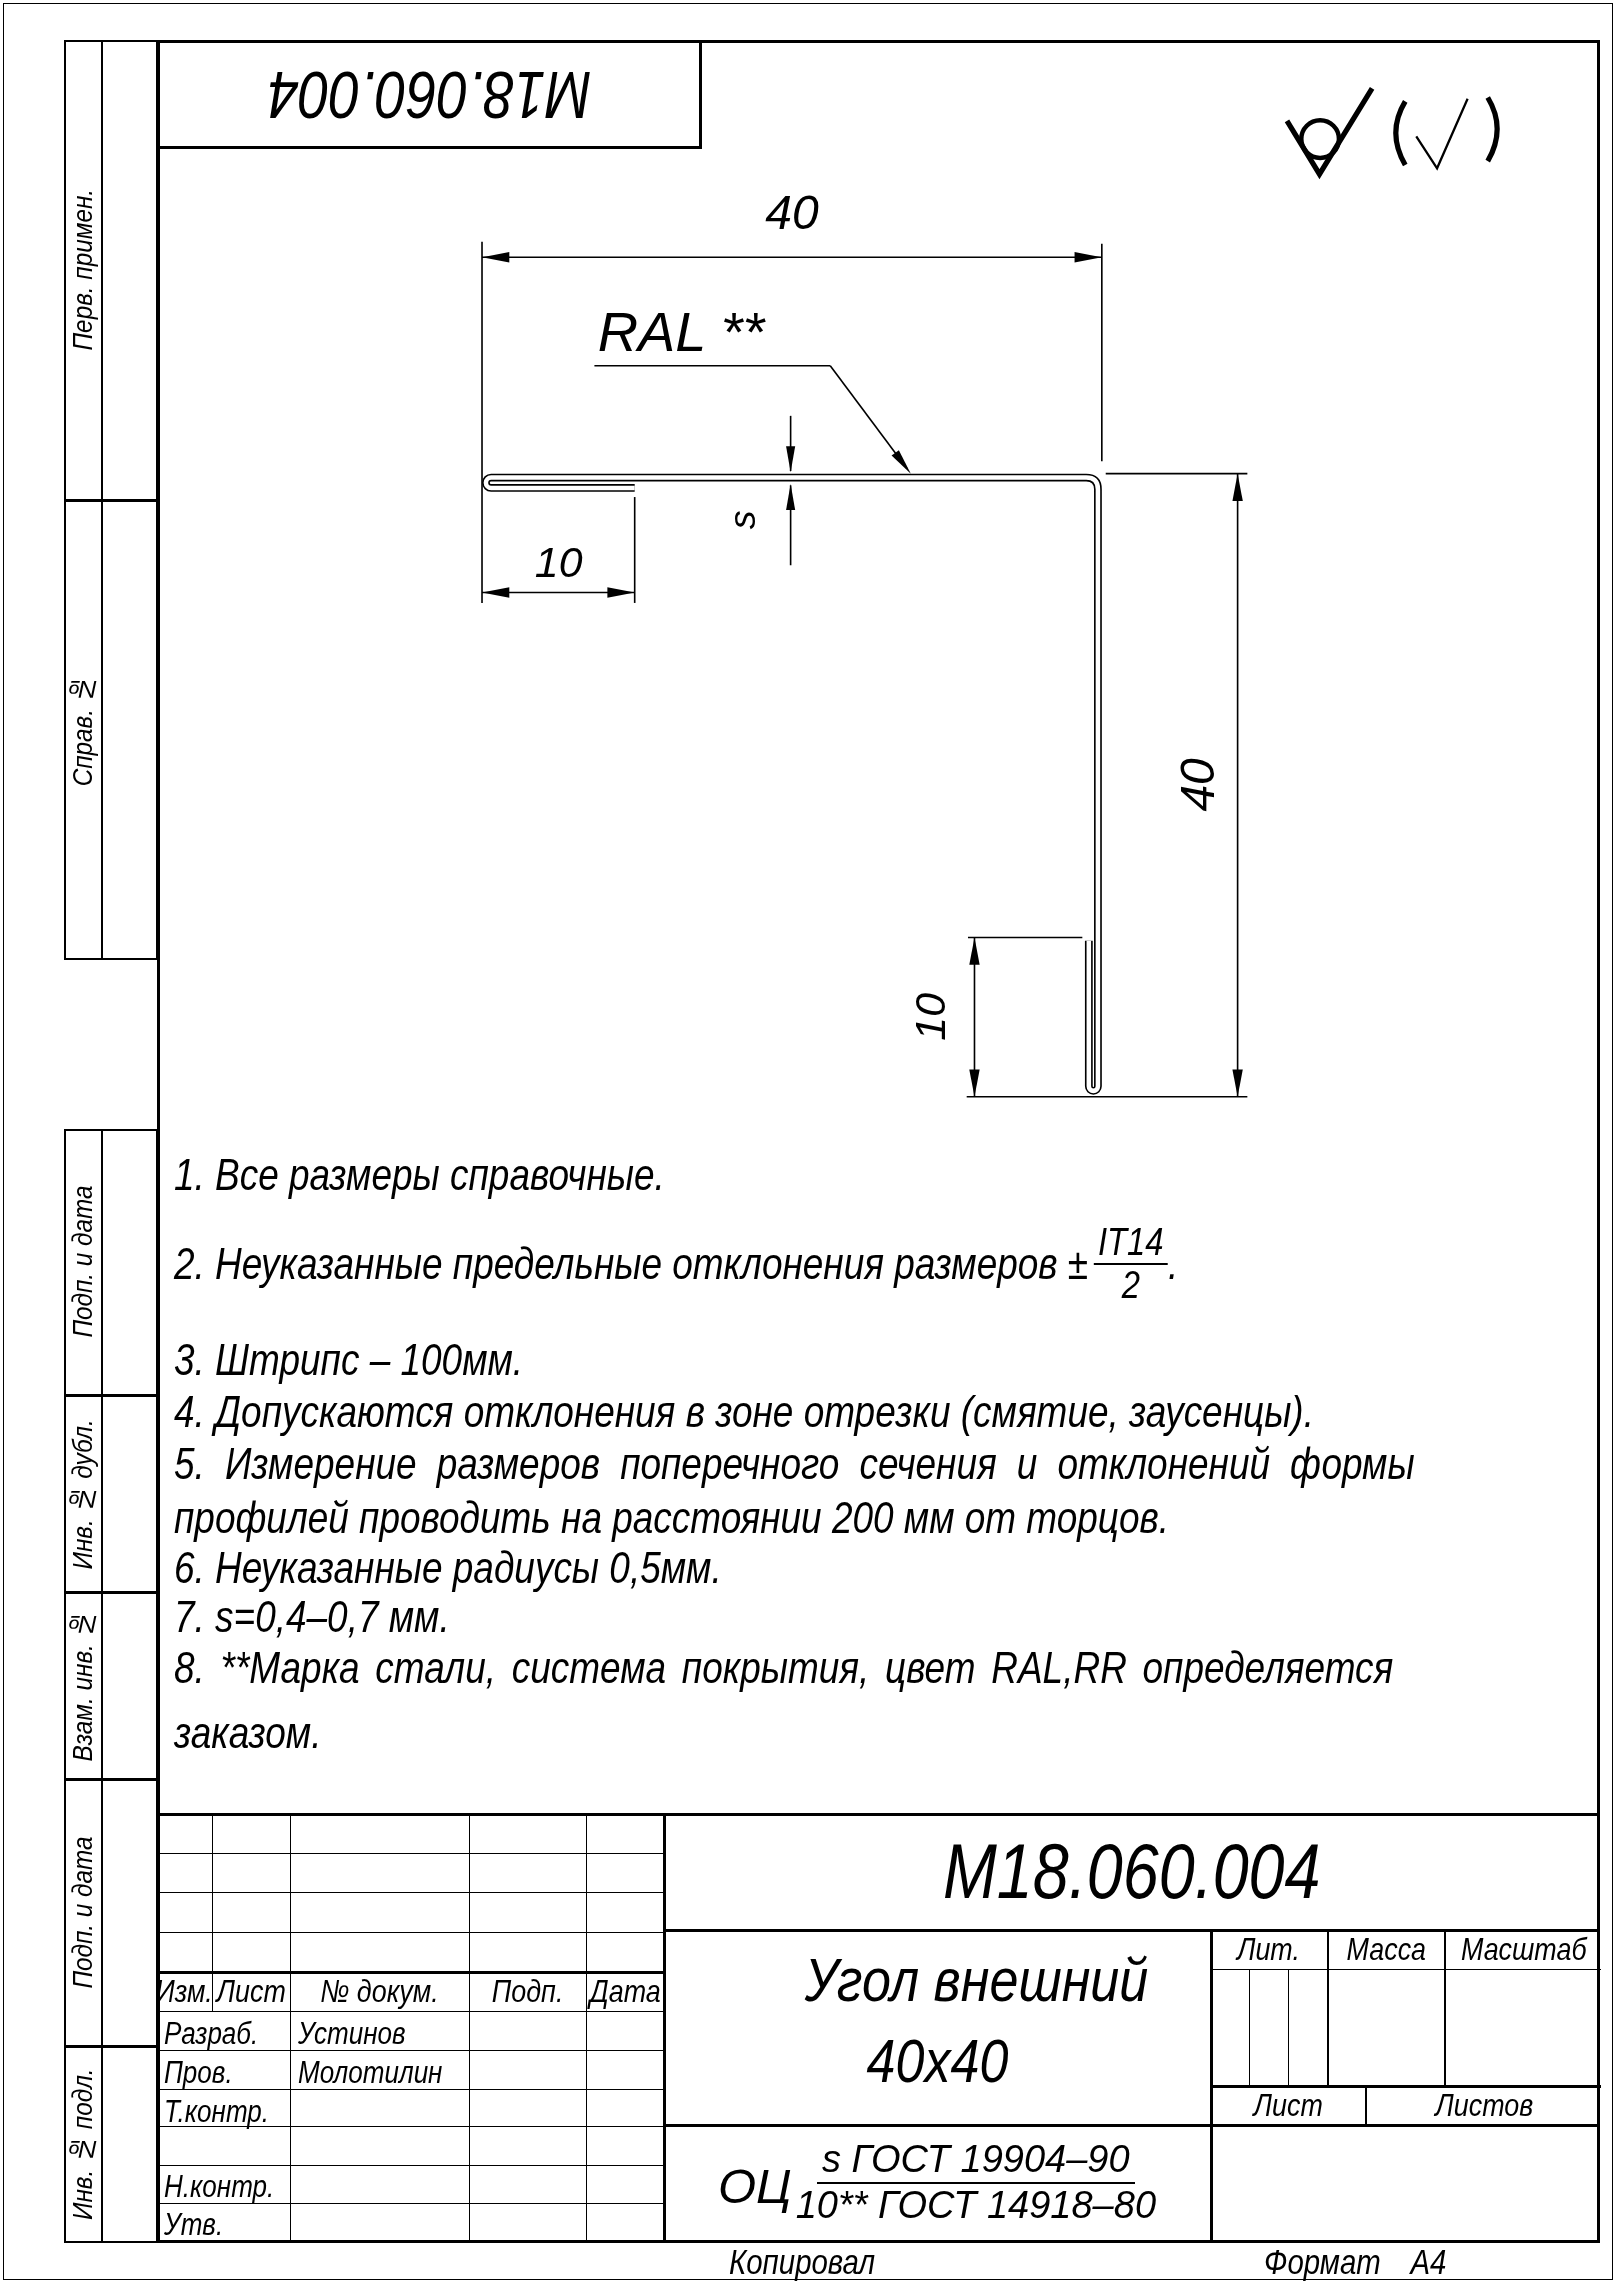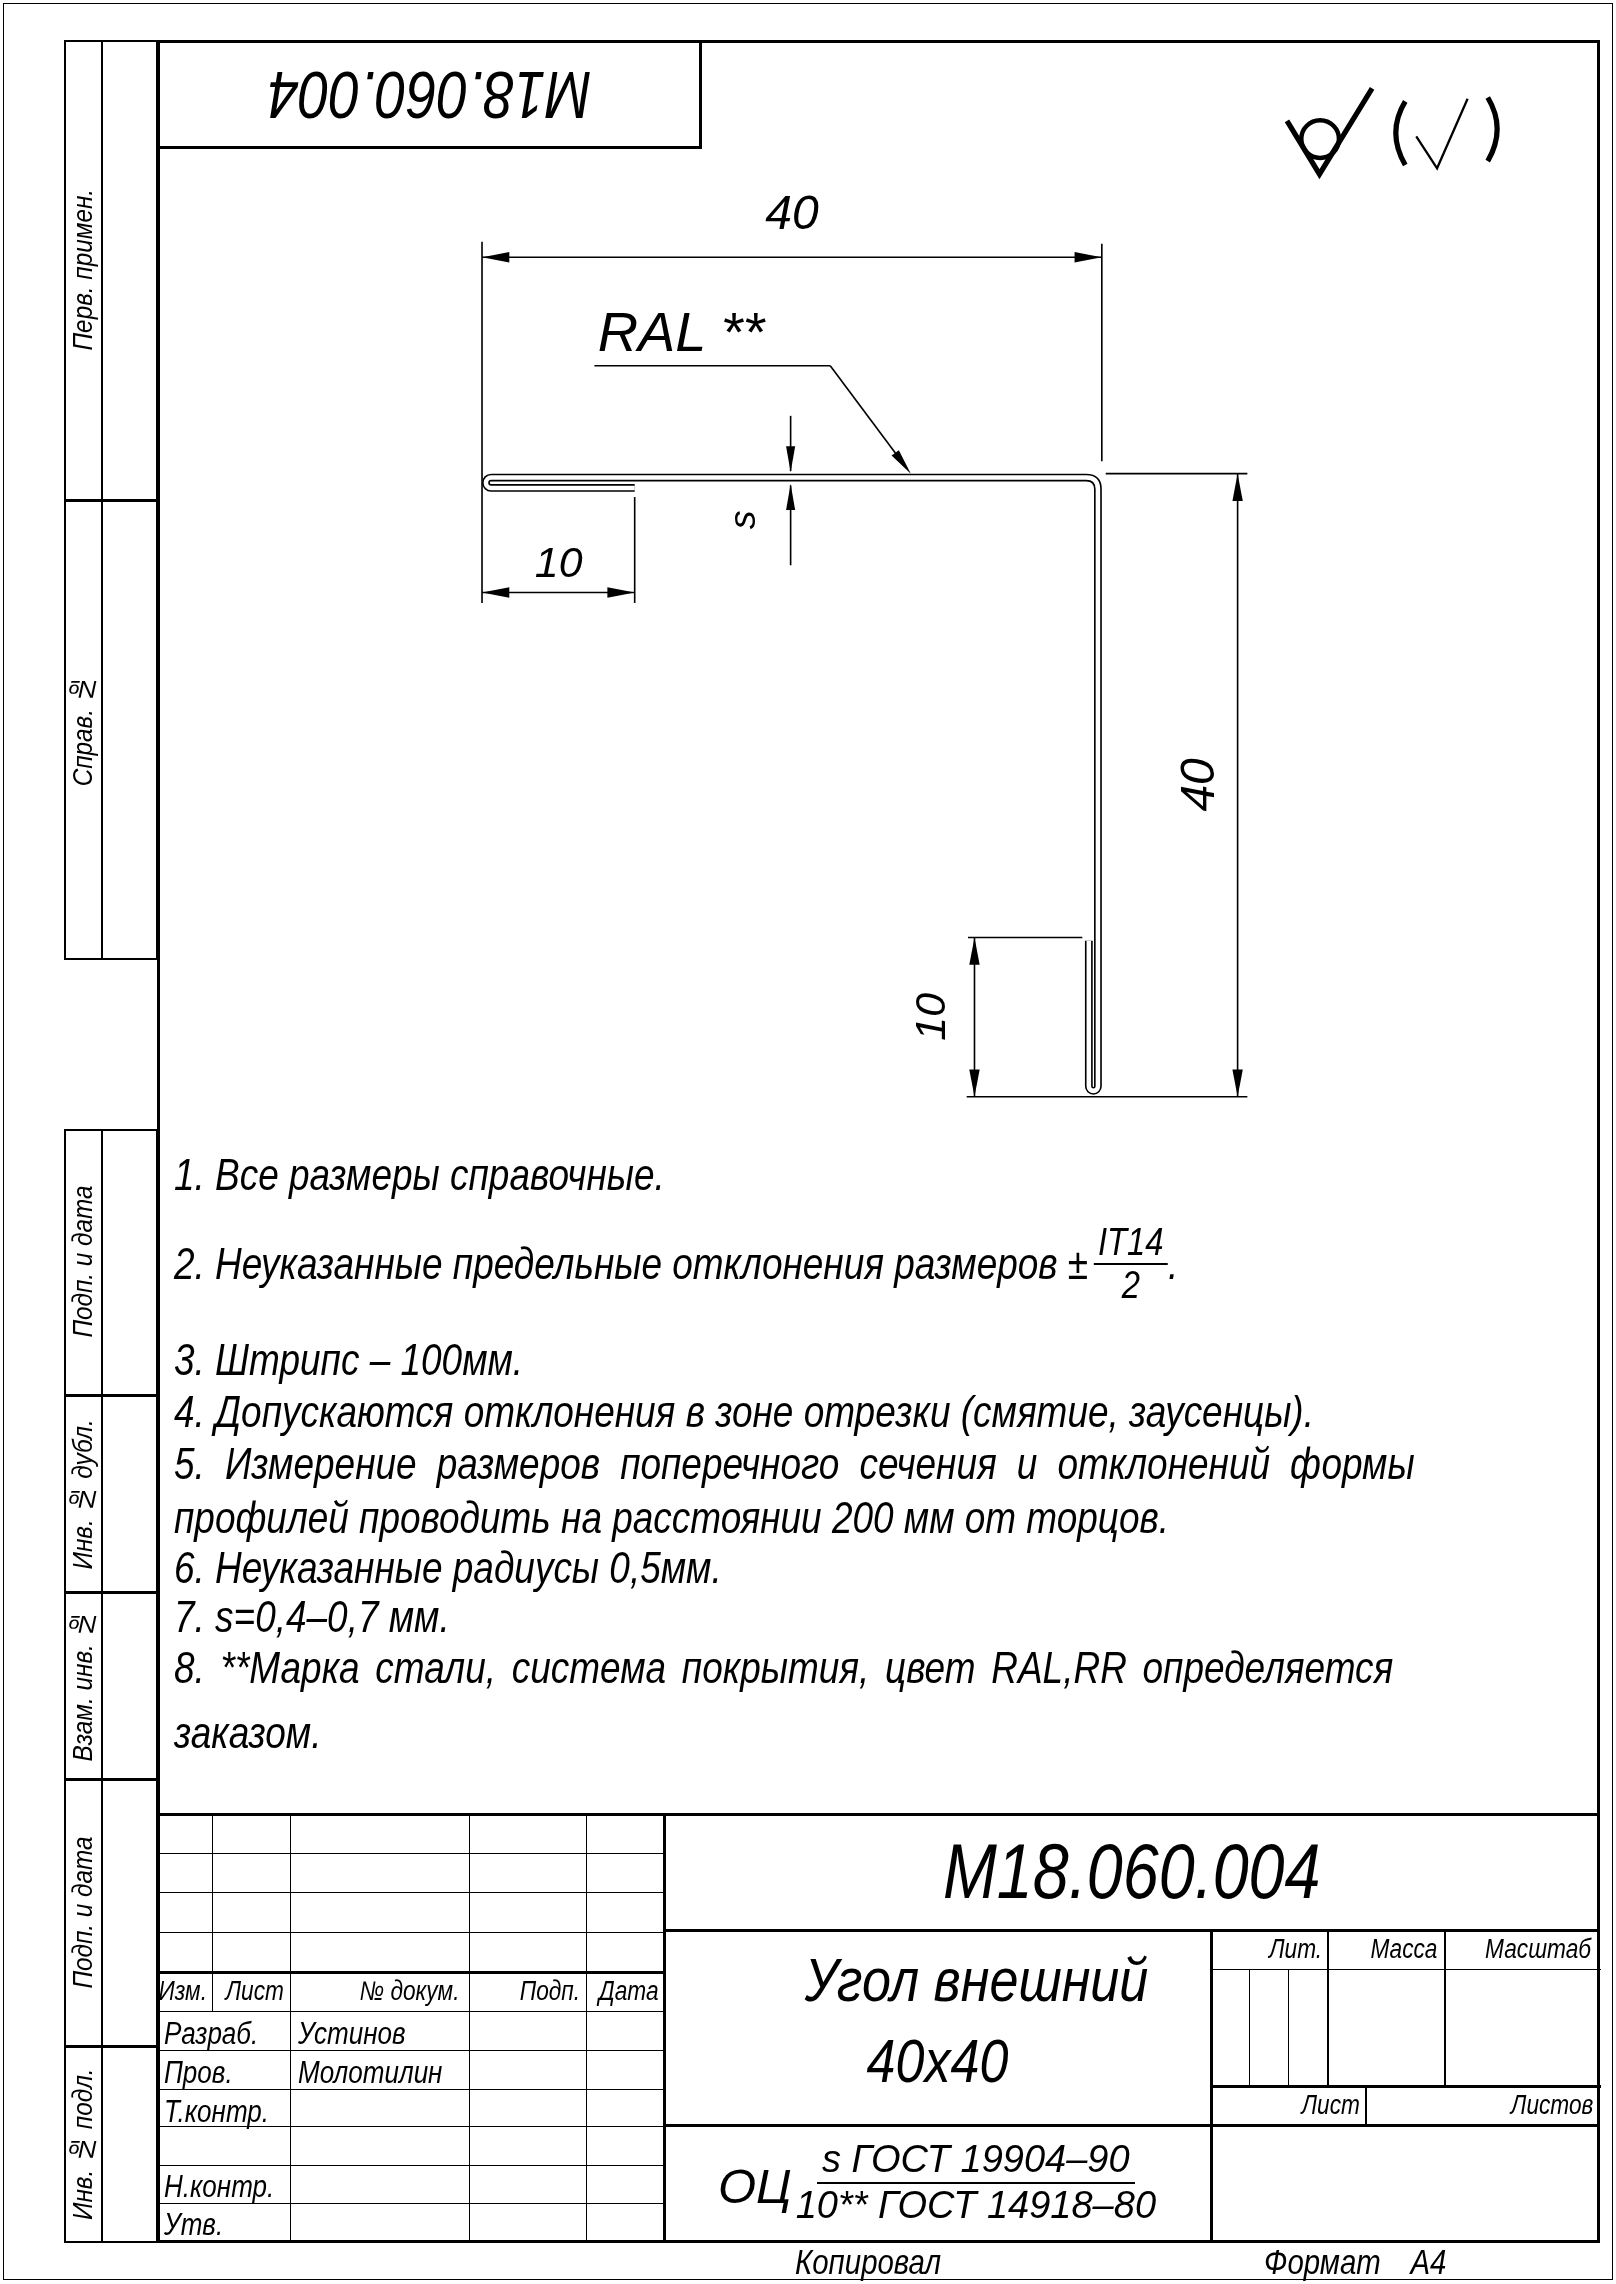--- a/index.html
+++ b/index.html
@@ -11,21 +11,21 @@
   .g{font-style:italic;white-space:nowrap;color:#000;}
   .cond{transform:scaleX(0.84);transform-origin:0 50%;}
   .condc{transform:scaleX(0.84);transform-origin:50% 50%;}
   .abs{position:absolute;}
   .cc{display:flex;align-items:center;justify-content:center;text-align:center;}
   .vlab{position:absolute;left:64px;width:38px;display:flex;align-items:center;justify-content:center;}
   .vlab span{writing-mode:vertical-rl;transform:rotate(180deg) scaleY(0.9);font-size:27px;}
   .note{position:absolute;left:174px;font-size:44px;}
   .frac{display:inline-flex;flex-direction:column;align-items:center;line-height:1.05;}
   .frac .num{border-bottom:2.6px solid #000;padding:0 5.2px;}
-  .tbl{font-size:27px;justify-content:flex-end;}
+  .tbl{font-size:32px;}
   svg text{font-family:"Liberation Sans",sans-serif;font-style:italic;fill:#000;}
 </style>
 </head>
 <body>
 
 <div id="sheet">
 
   <div class="abs" style="left:3.2px;top:3.2px;width:1610px;height:2277px;border:1.9px solid #000;box-sizing:border-box;"></div>
 
   <div class="box thick" style="left:157px;top:40px;width:1443px;height:2203px;"></div>
@@ -216,21 +216,21 @@
   <div class="abs g" style="left:164px;top:2207px;font-size:31px;"><span class="cond" style="display:inline-block;">Утв.</span></div>
 
   <div class="abs cc" style="left:664px;top:2126px;width:546px;height:114px;">
     <span class="g" style="font-size:49px;margin-right:3.9px;margin-top:6px;">ОЦ</span>
     <span class="frac g" style="font-size:38px;line-height:1.15;">
       <span class="num">s ГОСТ 19904–90</span>
       <span>10** ГОСТ 14918–80</span>
     </span>
   </div>
 
-  <div class="abs cc g" style="left:650px;top:2245px;width:305px;height:34px;justify-content:flex-end;">
+  <div class="abs cc g" style="left:650px;top:2245px;width:305px;height:34px;">
     <span class="condc" style="font-size:35px;">Копировал</span>
     </div>
   <div class="abs cc g" style="left:1235px;top:2245px;width:175px;height:34px;">
     <span class="condc" style="font-size:35px;">Формат</span>
     </div>
   <div class="abs cc g" style="left:1376px;top:2245px;width:104px;height:34px;">
     <span class="condc" style="font-size:35px;">А4</span>
     </div>
 
 </div>

